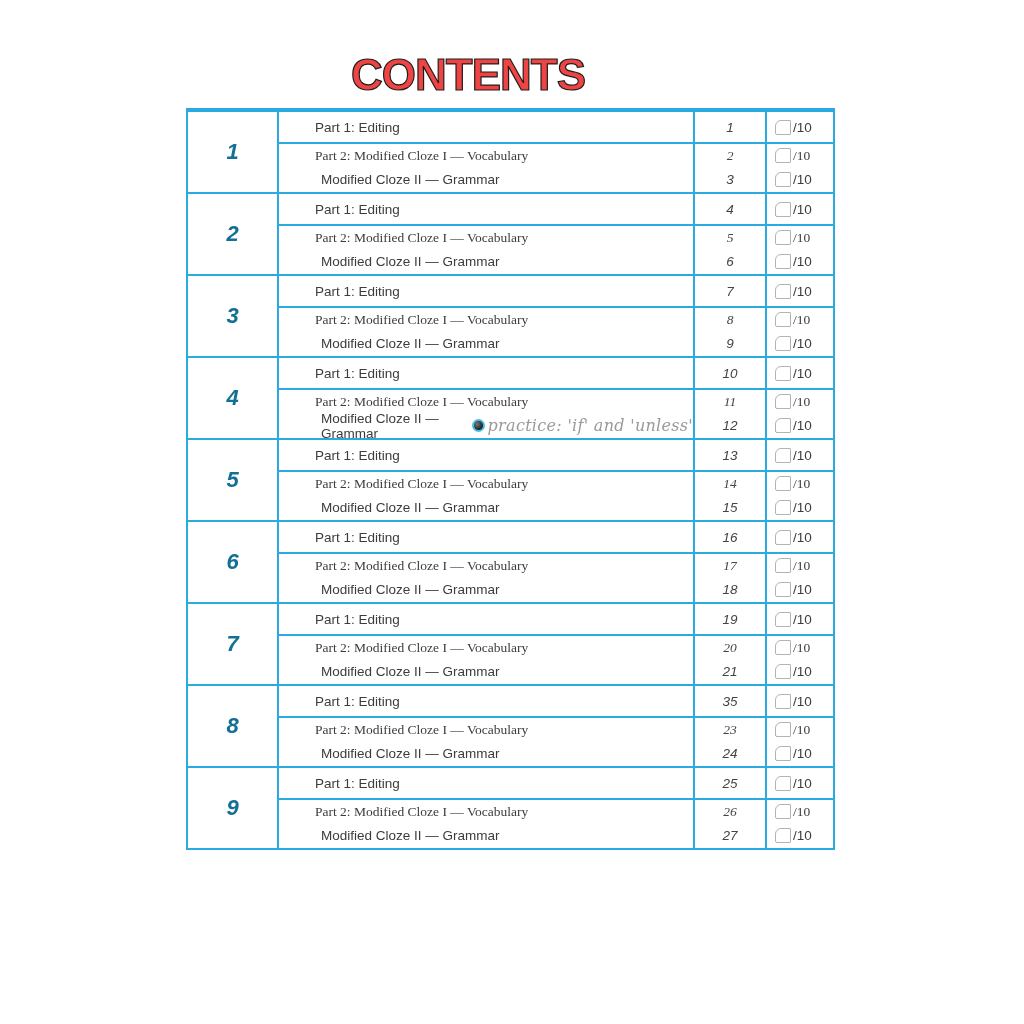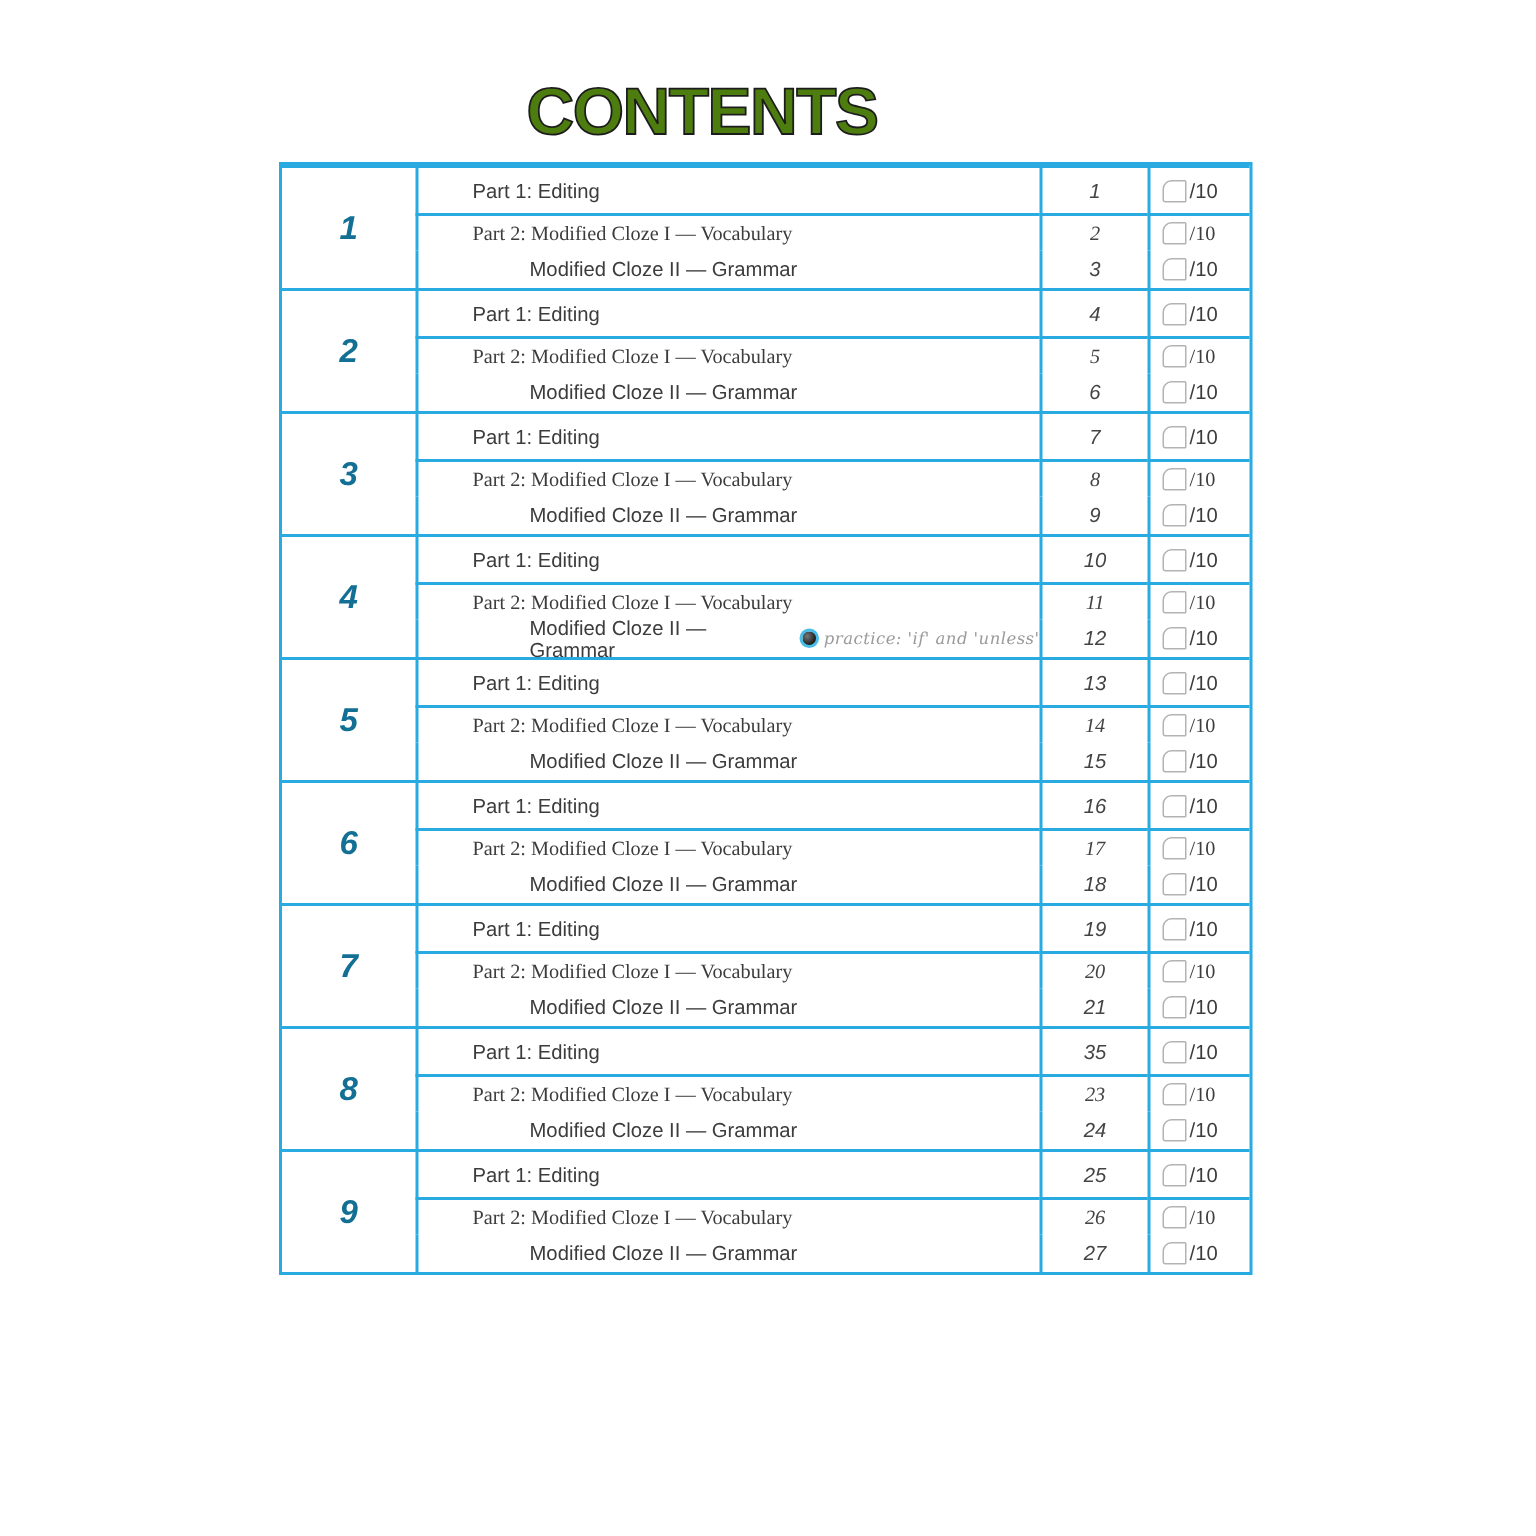--- a/index.html
+++ b/index.html
@@ -3,21 +3,21 @@
 <meta charset="utf-8">
 <style>
   html,body{margin:0;padding:0;}
   body{
     width:1024px;height:1024px;background:#ffffff;position:relative;
     font-family:"Liberation Sans", sans-serif;color:#3c3c3c;
     -webkit-font-smoothing:antialiased;
   }
   .page-title{
     position:absolute;top:50px;left:0;width:936px;
-    text-align:center;font-size:44px;font-weight:bold;color:#4d7c0f;
+    text-align:center;font-size:44px;font-weight:bold;color:#ef4444;
     letter-spacing:-1px;-webkit-text-stroke:1.2px #1c1c1c;
   }
   .toc{
     position:absolute;left:186px;top:108px;width:649px;
     border:2px solid #29aae1;box-sizing:border-box;background:#fff;
   }
   .grid-row{display:grid;grid-template-columns:89px 1fr 72px 68px;}
   .toc-header{background:#cde9f6;height:32px;}
   .toc-header > div{
     display:flex;align-items:center;justify-content:center;box-sizing:border-box;
@@ -28,38 +28,38 @@
   .block{
     display:grid;grid-template-columns:89px 1fr 72px 68px;
     grid-template-rows:30px 25px 25px;border-top:2px solid #29aae1;
   }
   .cell{box-sizing:border-box;display:flex;align-items:center;font-size:13.5px;color:#3c3c3c;}
   .cell-test{
     grid-column:1;grid-row:1/4;justify-content:center;
     font-size:22px;font-weight:bold;font-style:italic;color:#136f93;
   }
   .cell-desc{grid-column:2;padding-left:36px;}
-  .cell-desc.indent{padding-left:74px;}
+  .cell-desc.indent{padding-left:42px;}
   .cell-pages{grid-column:3;justify-content:center;font-style:italic;color:#444;}
   .cell-marks{grid-column:4;padding-left:8px;}
   .row2-top{border-top:2px solid #29aae1;font-family:Liberation Serif, serif;}
   .mark-box{
     display:inline-block;width:16px;height:15px;background:#ffffff;
     border:1px solid #b3b3b3;border-radius:6px 1px 1px 2px;margin-right:2px;
     box-sizing:border-box;
   }
   .marks-label{font-size:13.5px;color:#3c3c3c;}
   .note{display:inline-flex;align-items:center;margin-left:6px;}
   .stamp-icon{
     display:inline-block;width:13px;height:13px;border-radius:50%;
     border:2px solid #4abde7;background:radial-gradient(circle at 35% 35%, #777 0%, #1d1d1d 70%);
     box-sizing:border-box;margin-right:3px;
   }
   .note-text{
-    font-family:"DejaVu Serif", serif;font-style:italic;font-size:11px;
+    font-family:"DejaVu Serif", serif;font-style:italic;font-size:16px;
     color:#9a9a9a;letter-spacing:0.3px;white-space:nowrap;
   }
 </style>
 </head>
 <body>
 
 <div class="page-title">CONTENTS</div>
 
 <div class="toc">
   <div id="blocks">

